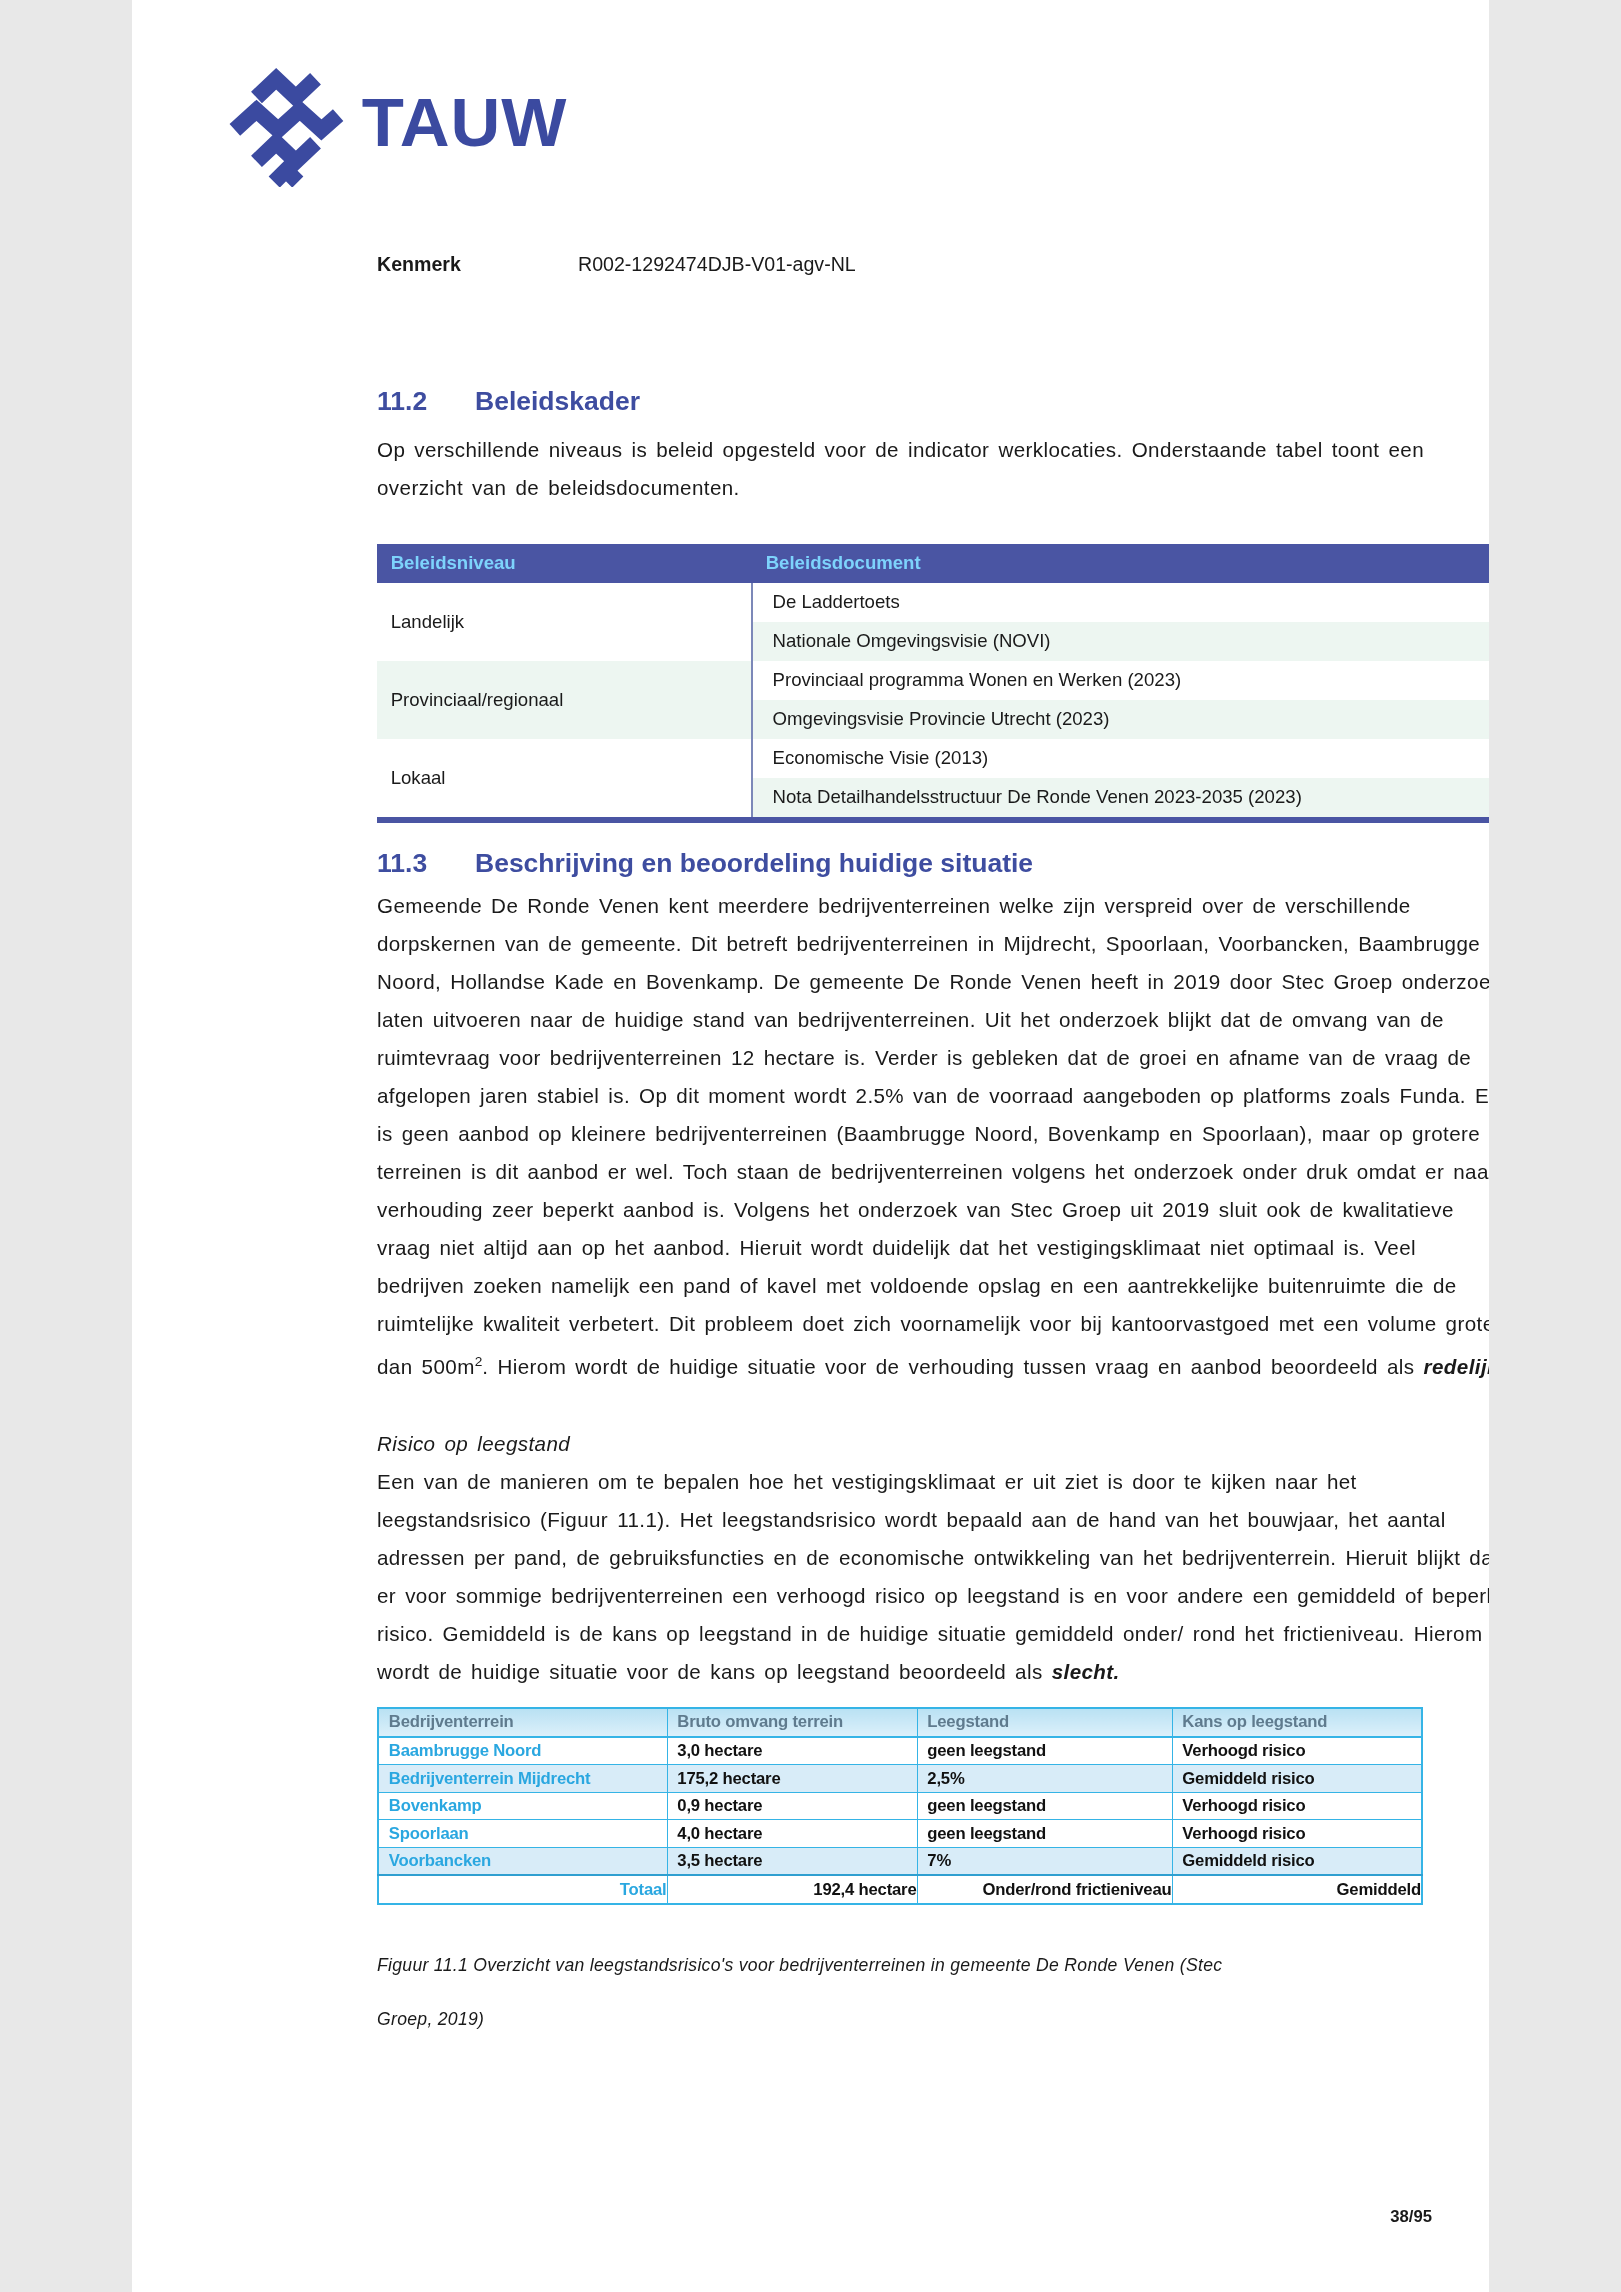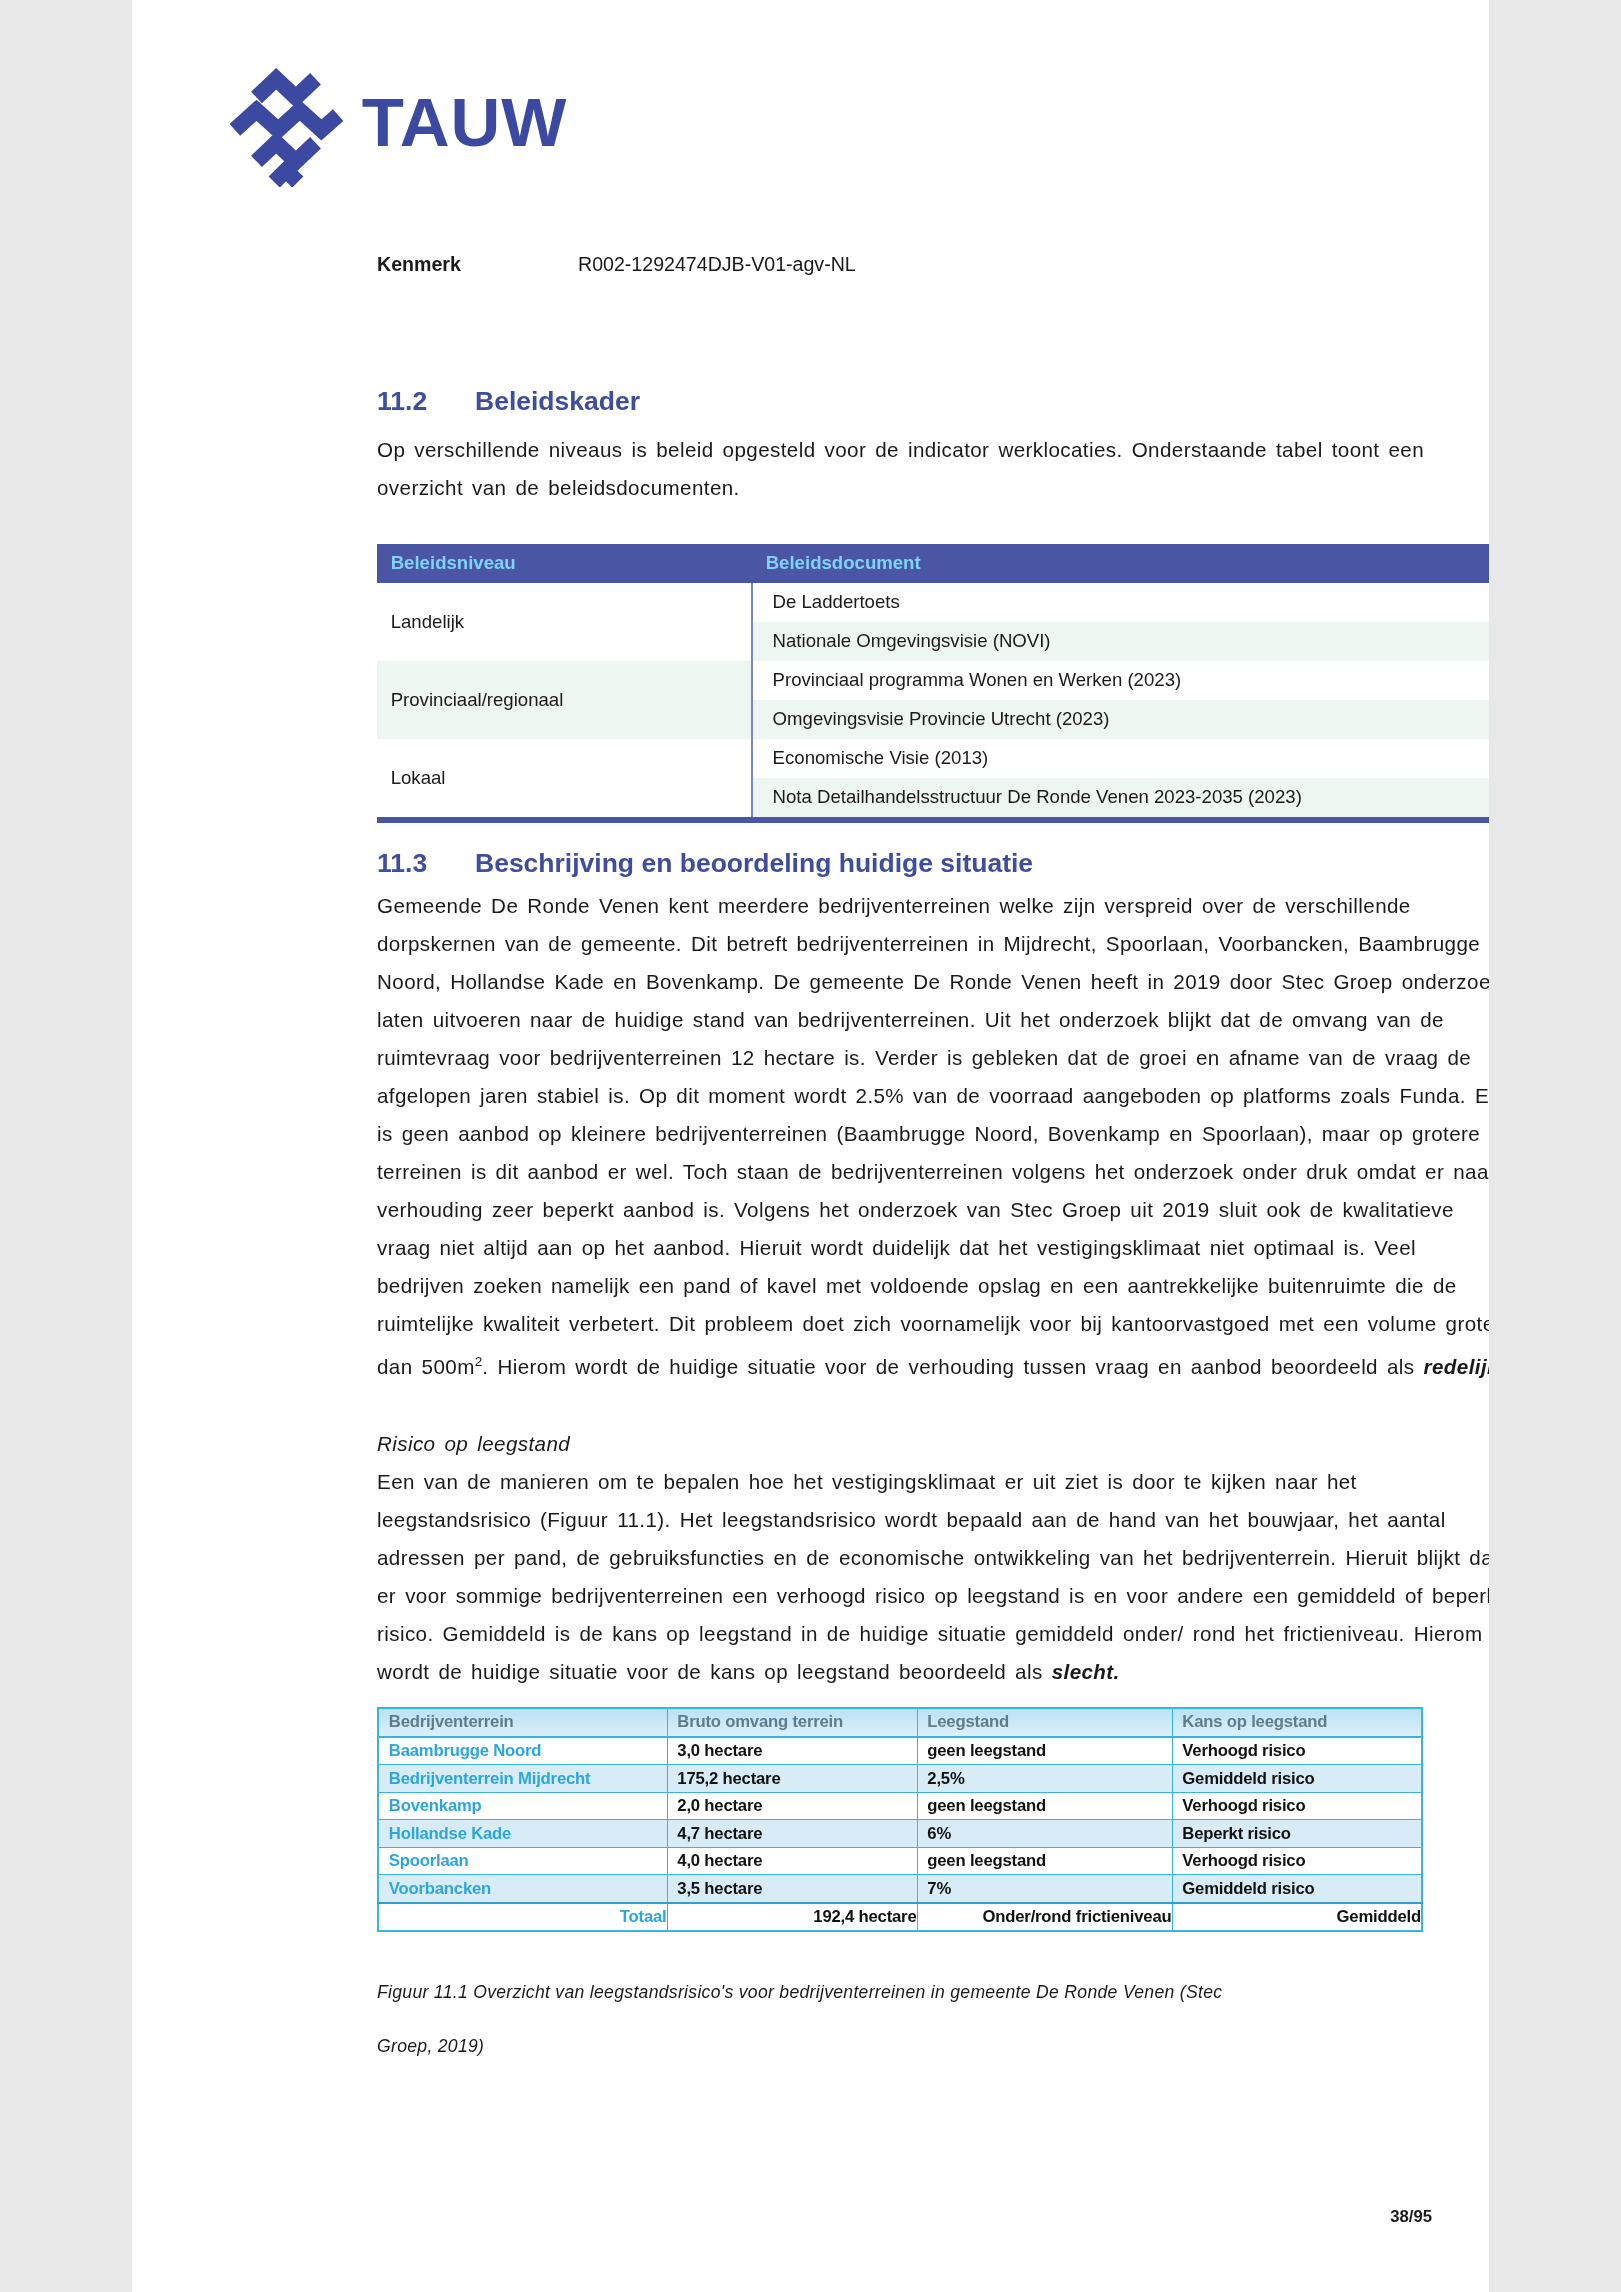--- a/index.html
+++ b/index.html
@@ -150,29 +150,23 @@
           <td>Verhoogd risico</td>
         </tr>
         <tr class="alt">
           <td class="site">Bedrijventerrein Mijdrecht</td>
           <td>175,2 hectare</td>
           <td>2,5%</td>
           <td>Gemiddeld risico</td>
         </tr>
         <tr>
           <td class="site">Bovenkamp</td>
-          <td>2,0 hectare</td>
+          <td>0,9 hectare</td>
           <td>geen leegstand</td>
           <td>Verhoogd risico</td>
-        </tr>
-        <tr class="alt">
-          <td class="site">Hollandse Kade</td>
-          <td>4,7 hectare</td>
-          <td>6%</td>
-          <td>Beperkt risico</td>
         </tr>
         <tr>
           <td class="site">Spoorlaan</td>
           <td>4,0 hectare</td>
           <td>geen leegstand</td>
           <td>Verhoogd risico</td>
         </tr>
         <tr class="alt">
           <td class="site">Voorbancken</td>
           <td>3,5 hectare</td>

